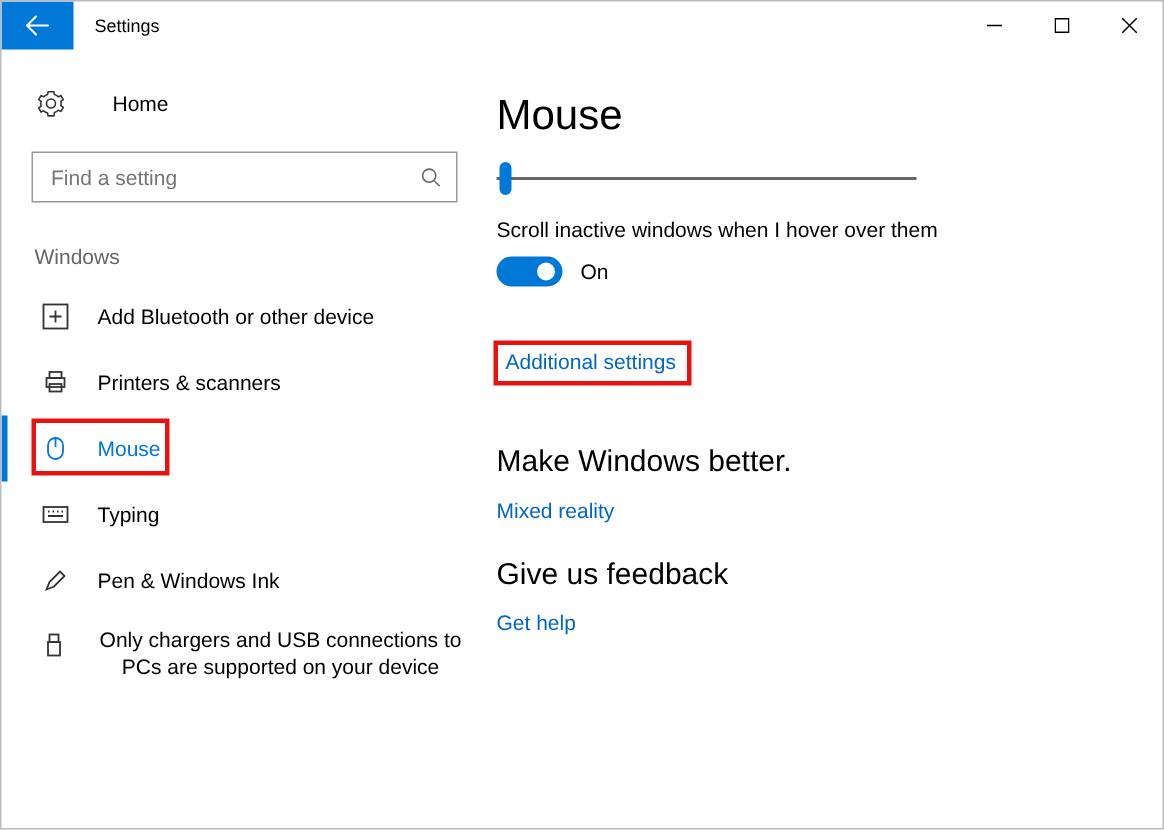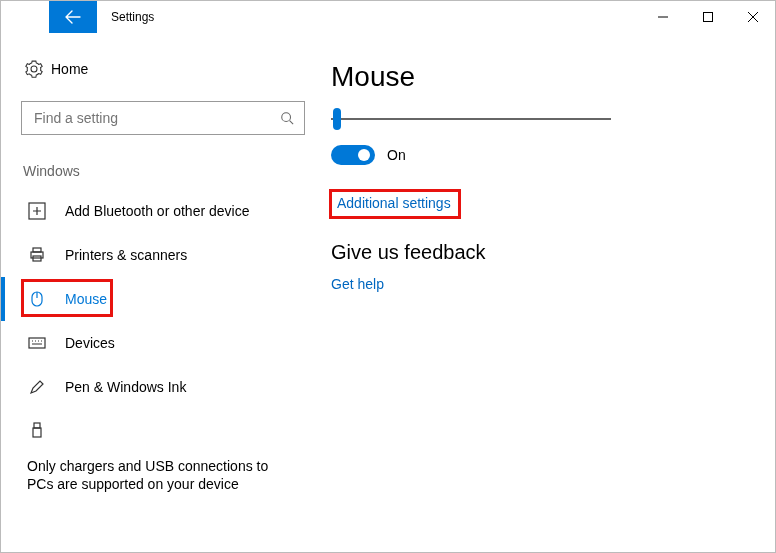--- a/index.html
+++ b/index.html
@@ -14,21 +14,20 @@
     overflow: hidden;
     border: 1px solid #bbb;
     position: relative;
   }
   
   .titlebar {
     height: 32px;
     display: flex;
     align-items: stretch;
     border-bottom: 0;
-    padding-left: 48px;
   }
   .back-btn {
     width: 48px;
     background: #0078d7;
     color: #fff;
     display: flex;
     align-items: center;
     justify-content: center;
     cursor: pointer;
   }
@@ -57,21 +56,21 @@
   }
   .sidebar {
     width: 330px;
     padding: 18px 20px 0 20px;
     display: flex;
     flex-direction: column;
   }
   .home-row {
     display: flex;
     align-items: center;
-    gap: 8px;
+    gap: 32px;
     height: 36px;
     padding-left: 4px;
     cursor: pointer;
   }
   .home-row .lbl { font-size: 14px; }
   .search-box {
     margin-top: 14px;
     height: 34px;
     border: 1px solid #999;
     display: flex;
@@ -111,28 +110,28 @@
     margin-left: -20px;
     padding-left: 22px;
   }
   .nav-item .icon-wrap {
     width: 20px;
     display: flex;
     align-items: center;
     justify-content: center;
     color: #333;
   }
-  .nav-item .nav-label { font-size: 14px; }
+  .nav-item .nav-label { font-size: 14px; text-align: center; }
   .nav-item.active {
     border-left: 4px solid #0078d7;
     background: transparent;
   }
   .nav-item.active .nav-label { color: #0078d7; }
   .nav-item.active .icon-wrap { color: #0078d7; }
-  .nav-item.wrap2 { height: 54px; align-items: flex-start; padding-top: 8px; flex-direction: column;}
+  .nav-item.wrap2 { height: 54px; align-items: flex-start; padding-top: 8px;}
   .nav-item.wrap2 .nav-label { line-height: 1.3; max-width: 260px;}
   .highlight-red { outline: 3px solid #e8130f; outline-offset: -1px; }
   .nav-highlight {
     position: absolute;
     border: 3px solid #e8130f;
     pointer-events: none;
   }
   
   .main {
     flex: 1;
@@ -202,20 +201,21 @@
   }
   .link {
     color: #0067c0;
     font-size: 14px;
     cursor: pointer;
     display: inline-block;
   }
   .link-box {
     display: inline-block;
     padding: 4px 8px 6px 6px;
+    margin-top: 12px;
   }
   .section-gap { margin-top: 42px; }
   .section-gap2 { margin-top: 24px; }
   svg { display: block; }
 </style>
 </head>
 <body>
 
 <div class="titlebar">
   <div class="back-btn">
@@ -302,21 +302,21 @@
         <div class="nav-highlight" style="left:16px; top:2px; width:92px; height:38px;"></div>
       </div>
 
       <div class="nav-item">
         <span class="icon-wrap">
           <svg width="18" height="18" viewBox="0 0 18 18">
               <rect x="1" y="4" width="16" height="10" stroke="#333" stroke-width="1.2" fill="none"></rect>
               <path d="M4 7h1M7 7h1M10 7h1M13 7h1M4 10h10" stroke="#333" stroke-width="1.2"></path>
             </svg>
         </span>
-        <span class="nav-label">Devices</span>
+        <span class="nav-label">Typing</span>
       </div>
 
       <div class="nav-item">
         <span class="icon-wrap">
           <svg width="18" height="18" viewBox="0 0 18 18">
               <path d="M3 15l2-5 7-7 3 3-7 7-5 2z" stroke="#333" stroke-width="1.2" fill="none"></path>
             </svg>
         </span>
         <span class="nav-label">Pen &amp; Windows Ink</span>
       </div>
@@ -336,30 +336,35 @@
   </div>
 
   <div class="main">
     <h1 class="page-title">Mouse</h1>
 
     <div class="slider">
       <div class="slider-track"></div>
       <div class="slider-thumb"></div>
     </div>
 
+    <div class="setting-label">Scroll inactive windows when I hover over them</div>
     <div class="toggle-row">
       <div class="toggle">
         <div class="toggle-knob"></div>
       </div>
       <span>On</span>
     </div>
 
     <span class="link-box highlight-red">
       <span class="link">Additional settings</span>
     </span>
 
+    <div class="section-gap">
+      <h2 class="sub-heading">Make Windows better.</h2>
+      <span class="link">Mixed reality</span>
+    </div>
 
     <div class="section-gap2">
       <h2 class="sub-heading">Give us feedback</h2>
       <span class="link">Get help</span>
     </div>
   </div>
 </div>
 
 </body></html>

